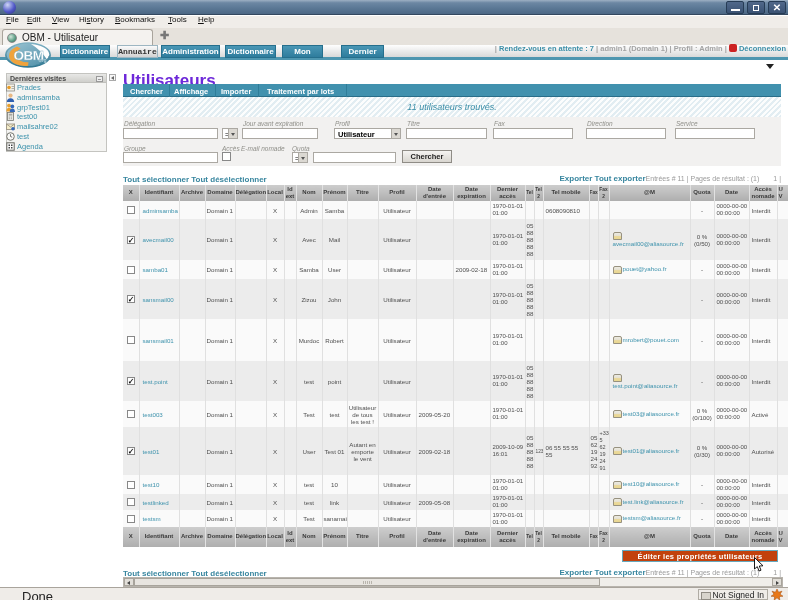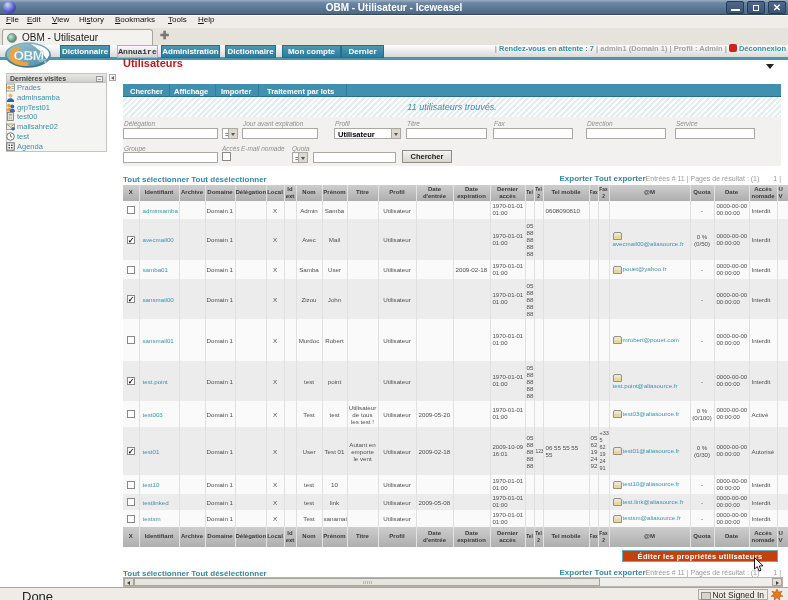--- a/index.html
+++ b/index.html
@@ -31,21 +31,21 @@
 
 #sidepanel{left:6px;top:73px;width:101px;height:79px;background:#f4f4f2;border:1px solid #c4c4c0;}
 #sphead{height:9px;background:linear-gradient(#e8e8e6,#cfcfcb);border-bottom:1px solid #c0c0bc;color:#444;font-size:7px;font-weight:bold;padding-left:3px;line-height:9px;}
 #sphead .min{position:absolute;right:3px;top:2px;width:7px;height:6px;border:1px solid #999;background:#eee;font-size:6px;line-height:4px;text-align:center;color:#555;}
 .spitem{position:absolute;left:6px;height:10px;font-size:7.5px;color:#3c92ac;line-height:10px;}
 .spitem .ic{display:inline-block;width:9px;height:9px;margin-right:2px;vertical-align:-2px;}
 .spitem svg.ic{width:9px;height:9px;}
 #collapse{left:109px;top:74px;width:7px;height:7px;border:1px solid #aaa;background:#f8f8f8;}
 #collapse:after{content:"";position:absolute;left:1px;top:1px;border-right:3px solid #666;border-top:2px solid transparent;border-bottom:2px solid transparent;}
 
-#h1{left:123px;top:57px;font-size:11px;font-weight:bold;color:#b91c1c;}
+#h1{left:123px;top:71px;font-size:17px;font-weight:bold;color:#6d28d9;}
 #mmenu{left:123px;top:84px;width:658px;height:13px;background:#4191ae;border-bottom:1px solid #2a6e89;}
 #mmenu span{position:absolute;top:3px;color:#fff;font-size:7.5px;font-weight:bold;}
 #mmenu i.sep{position:absolute;top:0;width:1px;height:13px;background:#2f7d99;}
 #stripe{left:123px;top:97px;width:658px;height:20px;background:repeating-linear-gradient(135deg,#fcfdfd 0px,#fcfdfd 2px,#e2edf2 2px,#e2edf2 4px);}
 #stripe .tx{position:absolute;width:100%;top:5px;text-align:center;font-size:9px;font-style:italic;color:#3c8fa8;}
 #formarea{left:123px;top:117px;width:658px;height:49px;background:#f2f1f0;}
 .flabel{position:absolute;font-size:6.5px;font-style:italic;color:#90908a;}
 .finput{position:absolute;background:#fff;border:1px solid #aba8a2;height:11px;}
 .fsel{position:absolute;background:#fff;border:1px solid #aba8a2;height:11px;font-size:7.5px;}
 .fsel .ar{position:absolute;right:0;top:0;bottom:0;width:9px;background:#dbd8d2;border-left:1px solid #aba8a2;}
@@ -82,21 +82,20 @@
 .sbtn{position:absolute;top:0;width:10px;height:8px;background:#e2dfd9;border:1px solid #a8a49c;}
 #sthumb{position:absolute;left:10px;top:0;width:466px;height:8px;background:#e8e5e0;border:1px solid #a8a49c;}
 
 #statusbar{left:0;top:587px;width:788px;height:13px;background:#efece8;border-top:1px solid #a9a49c;font-size:10px;color:#222;}
 #nsi{position:absolute;right:20px;top:1px;border:1px solid #b0aca4;height:11px;font-size:8.5px;line-height:10px;padding:0 3px 0 13px;background:#efece8;color:#222;}
 #nsi:before{content:"";position:absolute;left:2px;top:2px;width:8px;height:6px;background:#d8d4cc;border:1px solid #908c84;}
 </style></head>
 <body>
 <div class="abs" id="titlebar">
   <div class="abs ticon" style="border-radius:50%;background:radial-gradient(circle at 35% 30%,#cdd6f5,#5158c8 55%,#2a2f7a);"></div>
-  <div class="abs" id="ttext">OBM - Utilisateur - Iceweasel</div>
   <div class="abs wbtn" style="right:44px;">
       <i style="position:absolute;left:4px;bottom:2px;width:9px;height:2px;background:#fff;"></i>
     </div>
   <div class="abs wbtn" style="right:23px;">
       <i style="position:absolute;left:5px;top:3px;width:6px;height:6px;border:1.5px solid #fff;"></i>
     </div>
   <div class="abs wbtn" style="right:2px;font-size:10px;line-height:12px;">✕</div>
 </div>
 <div class="abs" id="menubar">
   <span style="left:6px"><u>F</u>ile</span>
@@ -113,21 +112,21 @@
       <span class="tx">OBM - Utilisateur</span>
     </div>
   </div>
 <div class="abs" id="plus">✚</div>
 <div class="abs" id="topband"></div>
 <div class="abs" id="tealline"></div>
 <div class="abs navbtn" style="left:60px;width:50px;">Dictionnaire</div>
 <div class="abs navbtn active" style="left:117px;width:41px;">Annuaire</div>
 <div class="abs navbtn" style="left:161px;width:59px;">Administration</div>
 <div class="abs navbtn" style="left:225px;width:51px;">Dictionnaire</div>
-<div class="abs navbtn" style="left:282px;width:59px;">Mon compte</div>
+<div class="abs navbtn" style="left:282px;width:41px;">Mon compte</div>
 <div class="abs navbtn" style="left:341px;width:43px;">Dernier</div>
 <div class="abs" id="acct">| <span class="t">Rendez-vous en attente : 7</span> | admin1 (Domain 1) | Profil : Admin | <span class="r"></span> <span class="t">Déconnexion</span></div>
 <svg class="abs" id="logo" style="left:5px;top:42px;" width="46" height="26" viewBox="0 0 46 26">
   <defs>
     <linearGradient id="lg1" x1="0" y1="0" x2="0" y2="1">
       <stop offset="0" stop-color="#7fb2c4"></stop>
         <stop offset="1" stop-color="#2e758f"></stop>
     </linearGradient>
     <linearGradient id="lg2" x1="0" y1="0" x2="1" y2="1">
       <stop offset="0" stop-color="#9cc5d4"></stop>

